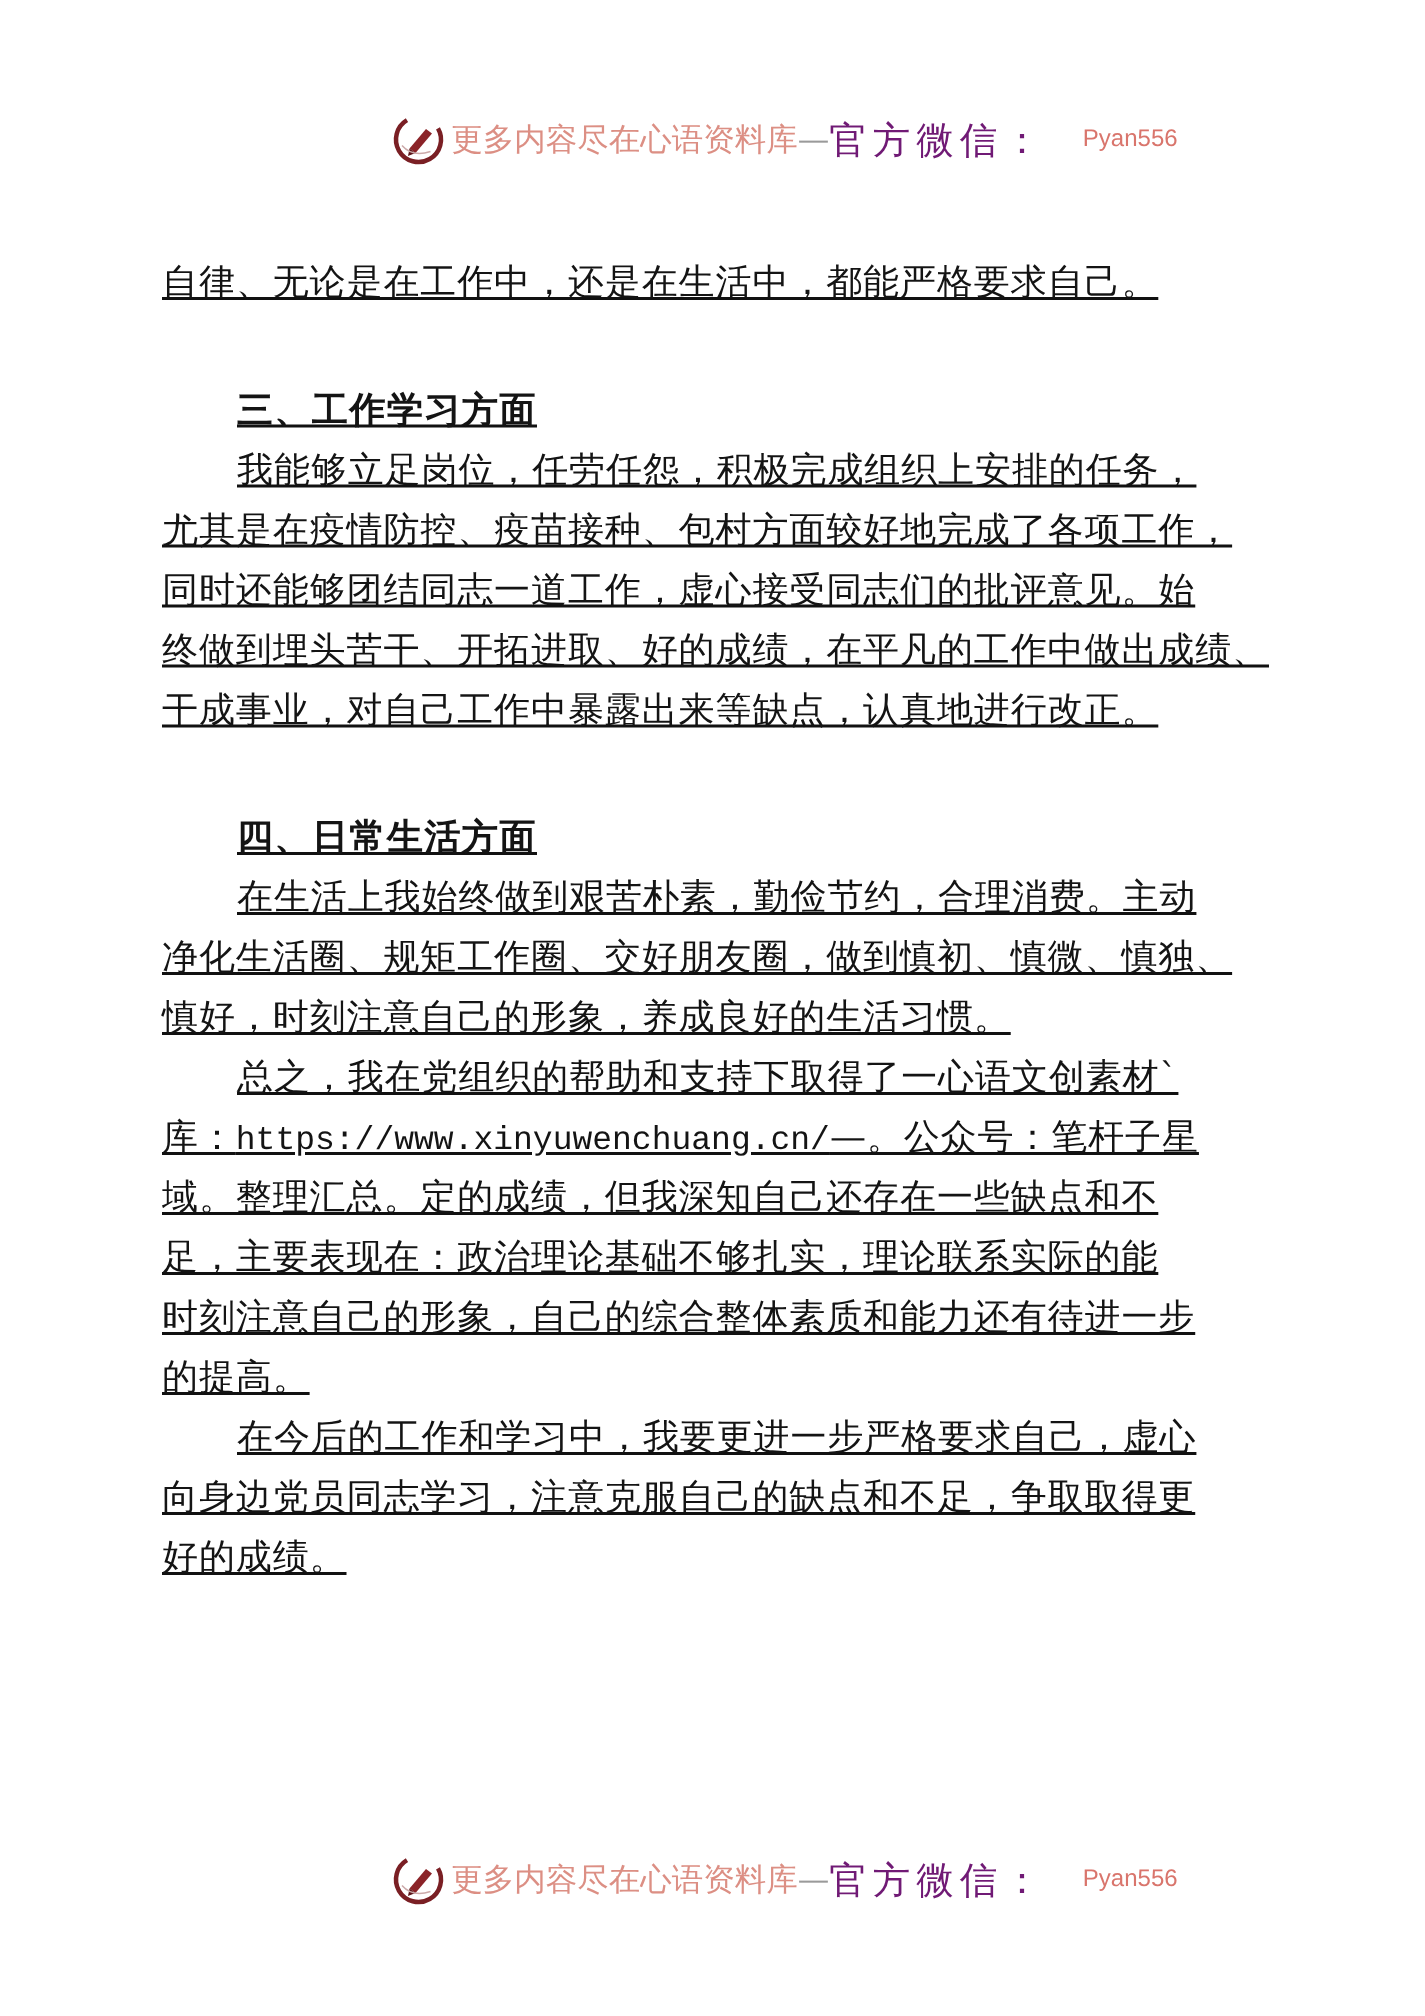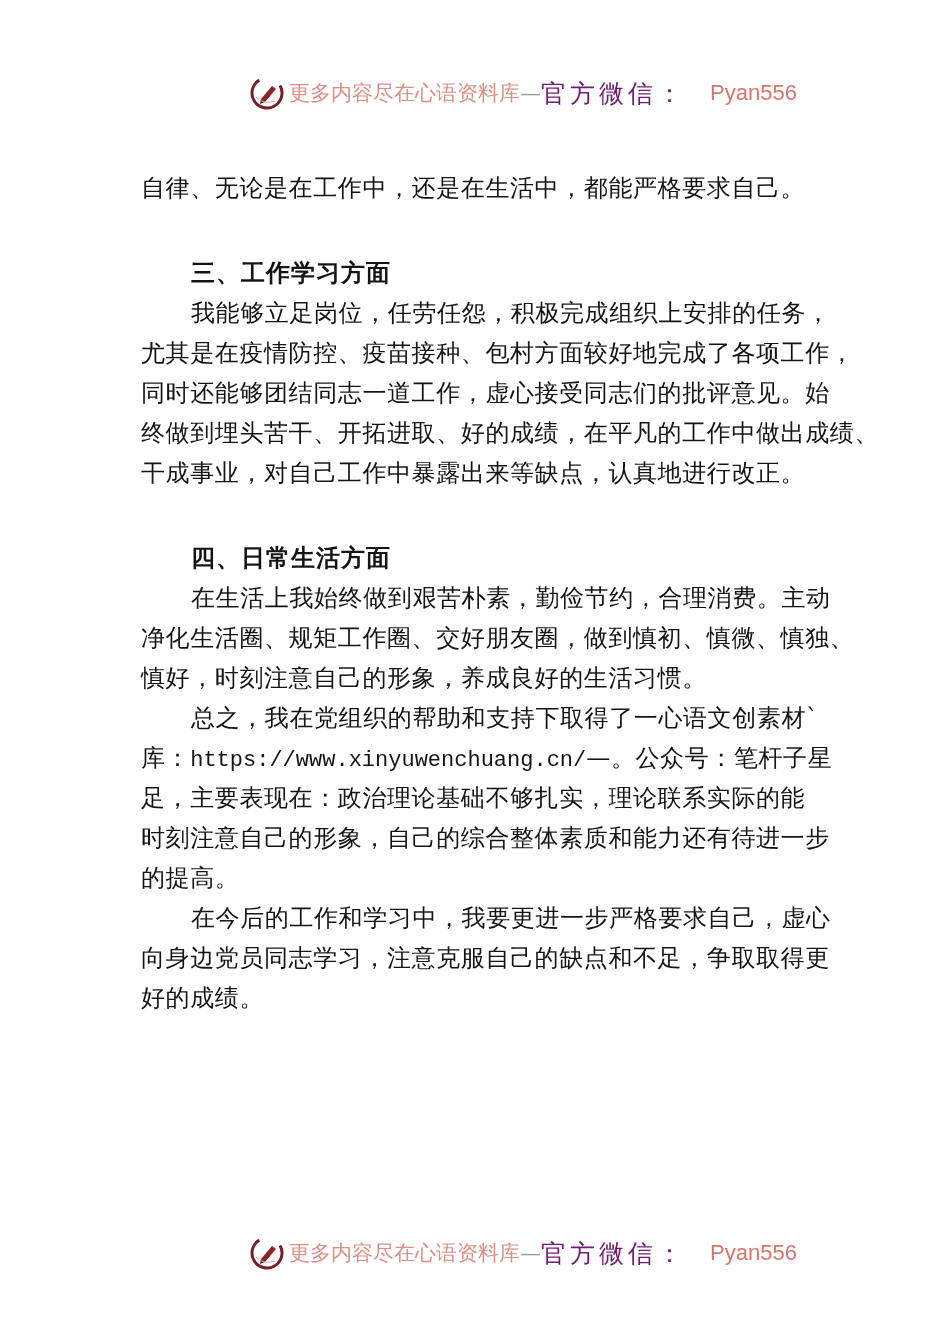--- a/index.html
+++ b/index.html
@@ -10,23 +10,23 @@
   .banner {
     position: absolute; left: 0; width: 950px; height: 44px;
     display: flex; align-items: center; justify-content: center; padding-left: 48px;
   }
   .banner.top { top: 71px; }
   .banner.bottom { top: 1231px; }
   .banner .logo { width: 36px; height: 36px; margin-right: 4px; }
   .banner .b-main { font-size: 21px; color: #dc8f84; font-family: "DejaVu Serif", serif; letter-spacing: 0px; }
   .banner .b-dash { font-size: 21px; color: #9a9a9a; }
   .banner .b-wx { font-size: 25px; color: #701a75; font-family: Liberation Mono, monospace; letter-spacing: 4px; }
-  .banner .b-id { font-size: 22px; color: #d9756c; font-family: "Liberation Sans", sans-serif; margin-left: 24px; }
+  .banner .b-id { font-size: 16px; color: #d9756c; font-family: "Liberation Sans", sans-serif; margin-left: 24px; }
 
-  .content { position: absolute; left: 141px; top: 168px; width: 740px; }
+  .content { position: absolute; left: 108px; top: 168px; width: 740px; text-decoration: underline; }
   .line {
     height: 40px; line-height: 40px; font-size: 24px; white-space: nowrap;
     font-family: "DejaVu Serif", "Liberation Serif", serif; color: #141414;
     letter-spacing: 0.6px;
   }
   .line.indent { padding-left: 50px; }
   .line.heading {
     font-family: "DejaVu Sans", "Liberation Sans", sans-serif; font-weight: bold; padding-left: 50px;
     letter-spacing: 1px;
     margin-top: 45px;
@@ -61,20 +61,21 @@
 
   <div class="line heading">四、日常生活方面</div>
   <div class="line indent">在生活上我始终做到艰苦朴素，勤俭节约，合理消费。主动</div>
   <div class="line">净化生活圈、规矩工作圈、交好朋友圈，做到慎初、慎微、慎独、</div>
   <div class="line">慎好，时刻注意自己的形象，养成良好的生活习惯。</div>
 
   <div class="line indent">总之，我在党组织的帮助和支持下取得了一心语文创素材`</div>
   <div class="line">
     <span>库：</span><span class="url">https://www.xinyuwenchuang.cn/</span><span>—。公众号：笔杆子星</span>
   </div>
+  <div class="line">域。整理汇总。定的成绩，但我深知自己还存在一些缺点和不</div>
   <div class="line">足，主要表现在：政治理论基础不够扎实，理论联系实际的能</div>
   <div class="line">时刻注意自己的形象，自己的综合整体素质和能力还有待进一步</div>
   <div class="line">的提高。</div>
 
   <div class="line indent">在今后的工作和学习中，我要更进一步严格要求自己，虚心</div>
   <div class="line">向身边党员同志学习，注意克服自己的缺点和不足，争取取得更</div>
   <div class="line">好的成绩。</div>
 </div>
 
 <div class="banner bottom">

